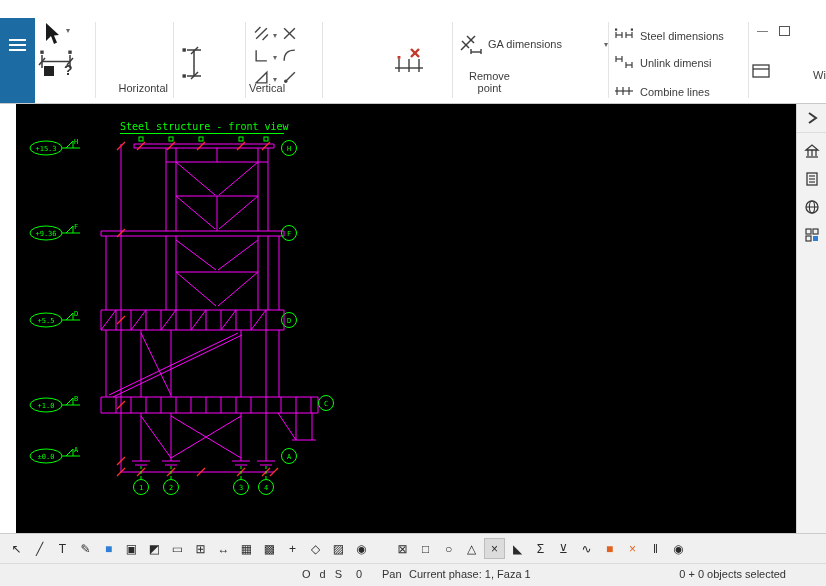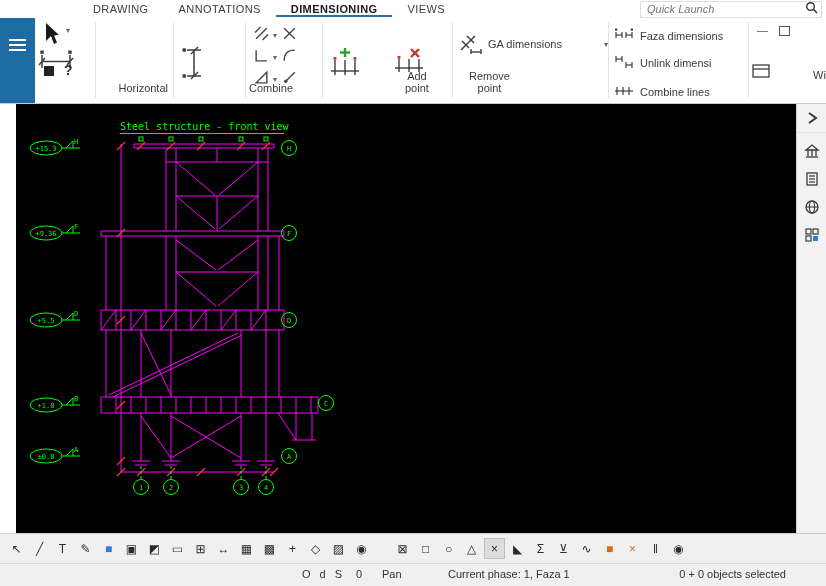--- a/index.html
+++ b/index.html
@@ -60,35 +60,20 @@
   
   .statusbar{position:absolute;top:563px;left:0;width:826px;height:23px;background:#f0f0f0;
              border-top:1px solid #dadada;box-sizing:border-box;font-size:11px;color:#333;padding-left:44px;}
   .sb{position:absolute;top:4px;}
 </style>
 </head>
 <body>
 
 <div id="app">
 
-  <div class="tabbar">
-    <div class="tab">DRAWING</div>
-    <div class="tab">ANNOTATIONS</div>
-    <div class="tab active">DIMENSIONING</div>
-    <div class="tab">VIEWS</div>
-    <div class="quick-launch">
-      <input placeholder="Quick Launch" style="">
-      <span>
-        <svg width="13" height="13" viewBox="0 0 13 13">
-          <circle cx="5.5" cy="5.5" r="3.8" stroke="#333" stroke-width="1.4" fill="none"></circle>
-          <line x1="8.6" y1="8.6" x2="12" y2="12" stroke="#333" stroke-width="1.4"></line>
-        </svg>
-      </span>
-    </div>
-  </div>
 
   <div class="ribbon">
     <div class="app-strip">
       <span class="hamburger">
           <i></i>
           <i></i>
           <i></i>
         </span>
     </div>
 
@@ -131,21 +116,21 @@
             <line x1="7" y1="4" x2="21" y2="4"></line>
               <line x1="7" y1="30" x2="21" y2="30"></line>
             <line x1="14" y1="4" x2="14" y2="30"></line>
             <line x1="11" y1="8" x2="18" y2="1"></line>
               <line x1="11" y1="33" x2="18" y2="26"></line>
           </g>
           <rect x="2.5" y="2.3" width="3.4" height="3.4" fill="#3d3d3d"></rect>
           <rect x="2.5" y="28.3" width="3.4" height="3.4" fill="#3d3d3d"></rect>
         </svg>
       </span>
-      <span class="lbl">Combine</span>
+      <span class="lbl">Vertical</span>
     </div>
 
     <div class="sep" style="left:245px;"></div>
 
     <div class="mini-grid">
       <span>
         <svg width="15" height="15" viewBox="0 0 14 14">
             <g stroke="#444" stroke-width="1.3" fill="none">
           <line x1="2" y1="12" x2="12" y2="2"></line>
               <line x1="1" y1="6" x2="6" y2="1"></line>
@@ -182,39 +167,20 @@
       <span>
         <svg width="15" height="15" viewBox="0 0 14 14">
             <line x1="3" y1="11" x2="12" y2="2" stroke="#444" stroke-width="1.3"></line>
             <circle cx="3.5" cy="10.5" r="1.6" fill="#444"></circle>
           </svg>
       </span>
     </div>
 
     <div class="sep" style="left:322px;"></div>
 
-    <div class="rib-btn" style="left:328px;width:58px;">
-      <span class="ic">
-        <svg width="34" height="30" viewBox="0 0 34 30">
-          <g stroke="#3d3d3d" stroke-width="1.4" fill="none">
-            <line x1="3" y1="23" x2="31" y2="23"></line>
-            <line x1="7" y1="12" x2="7" y2="27"></line>
-              <line x1="17" y1="12" x2="17" y2="27"></line>
-              <line x1="27" y1="12" x2="27" y2="27"></line>
-          </g>
-          <rect x="5.6" y="9" width="2.8" height="2.8" fill="#c03a2b"></rect>
-          <rect x="25.6" y="9" width="2.8" height="2.8" fill="#c03a2b"></rect>
-          <g stroke="#2e9e33" stroke-width="2.4">
-            <line x1="12" y1="4.5" x2="22" y2="4.5"></line>
-              <line x1="17" y1="0" x2="17" y2="9"></line>
-          </g>
-        </svg>
-      </span>
-      <span class="lbl">Add point</span>
-    </div>
 
     <div class="rib-btn" style="left:392px;width:58px;">
       <span class="ic" style="margin-top:6px;">
         <svg width="34" height="26" viewBox="0 0 34 26">
           <g stroke="#3d3d3d" stroke-width="1.4" fill="none">
             <line x1="3" y1="20" x2="31" y2="20"></line>
             <line x1="7" y1="11" x2="7" y2="24"></line>
               <line x1="17" y1="11" x2="17" y2="24"></line>
               <line x1="27" y1="11" x2="27" y2="24"></line>
           </g>
@@ -261,21 +227,21 @@
               <line x1="8" y1="4" x2="8" y2="10"></line>
               <line x1="2" y1="7" x2="8" y2="7"></line>
           <line x1="12" y1="4" x2="12" y2="10"></line>
               <line x1="18" y1="4" x2="18" y2="10"></line>
               <line x1="12" y1="7" x2="18" y2="7"></line>
             </g>
           <rect x="1" y="0.5" width="2.2" height="2.2" fill="#3d3d3d"></rect>
             <rect x="16.8" y="0.5" width="2.2" height="2.2" fill="#3d3d3d"></rect>
         </svg>
       </span>
-      <span>Faza dimensions</span>
+      <span>Steel dimensions</span>
     </div>
     <div class="row-btn" style="left:614px;top:36px;width:132px;">
       <span>
         <svg width="20" height="16" viewBox="0 0 20 16">
             <g stroke="#3d3d3d" stroke-width="1.2" fill="none">
           <line x1="2" y1="2" x2="2" y2="8"></line>
               <line x1="8" y1="2" x2="8" y2="8"></line>
               <line x1="2" y1="5" x2="8" y2="5"></line>
           <line x1="12" y1="8" x2="12" y2="14"></line>
               <line x1="18" y1="8" x2="18" y2="14"></line>
@@ -588,17 +554,17 @@
     <span class="icon-btn sel-orange">■</span>
     <span class="icon-btn sel-orange">×</span>
     <span class="icon-btn">‖</span>
     <span class="icon-btn">◉</span>
   </div>
 
   <div class="statusbar">
     <span class="sb" style="left:302px;letter-spacing:3px;">O d S</span>
     <span class="sb" style="left:356px;">0</span>
     <span class="sb" style="left:382px;">Pan</span>
-    <span class="sb" style="left:448px;text-align:right;">Current phase: 1, Faza 1</span>
+    <span class="sb" style="left:409px;text-align:right;">Current phase: 1, Faza 1</span>
     <span class="sb" style="right:40px;">0 + 0 objects selected</span>
   </div>
 
 </div>
 
 </body></html>

